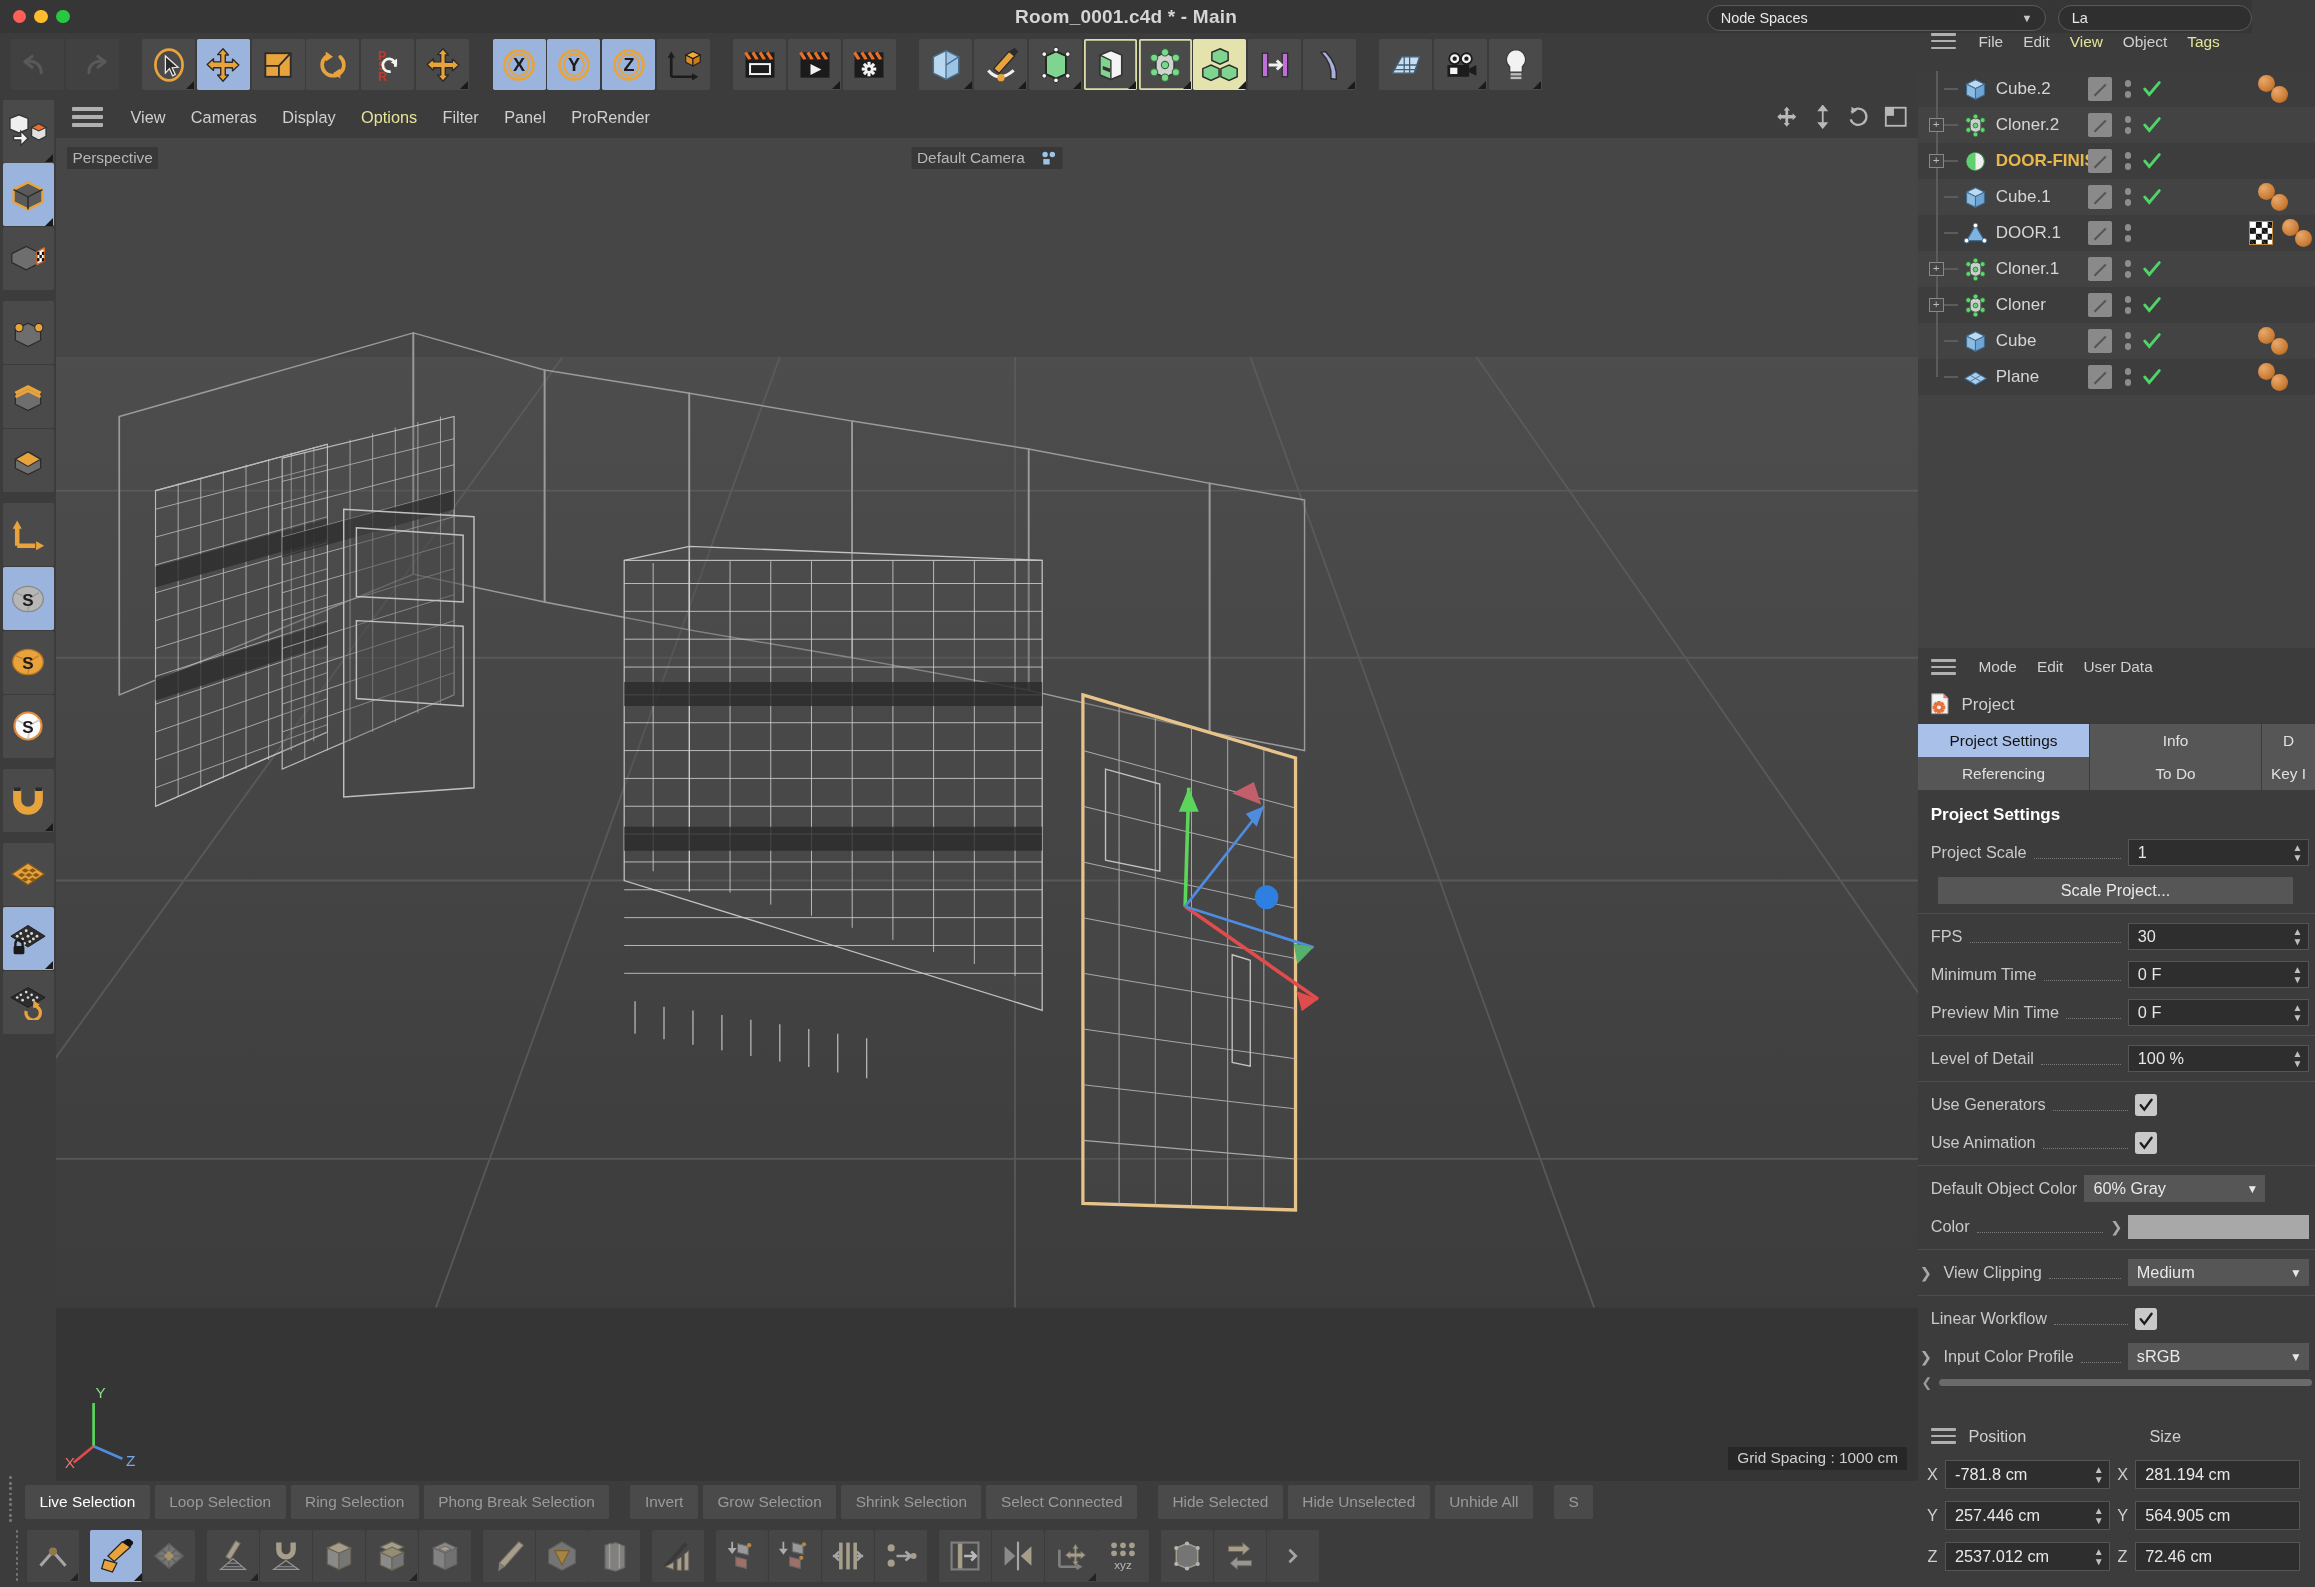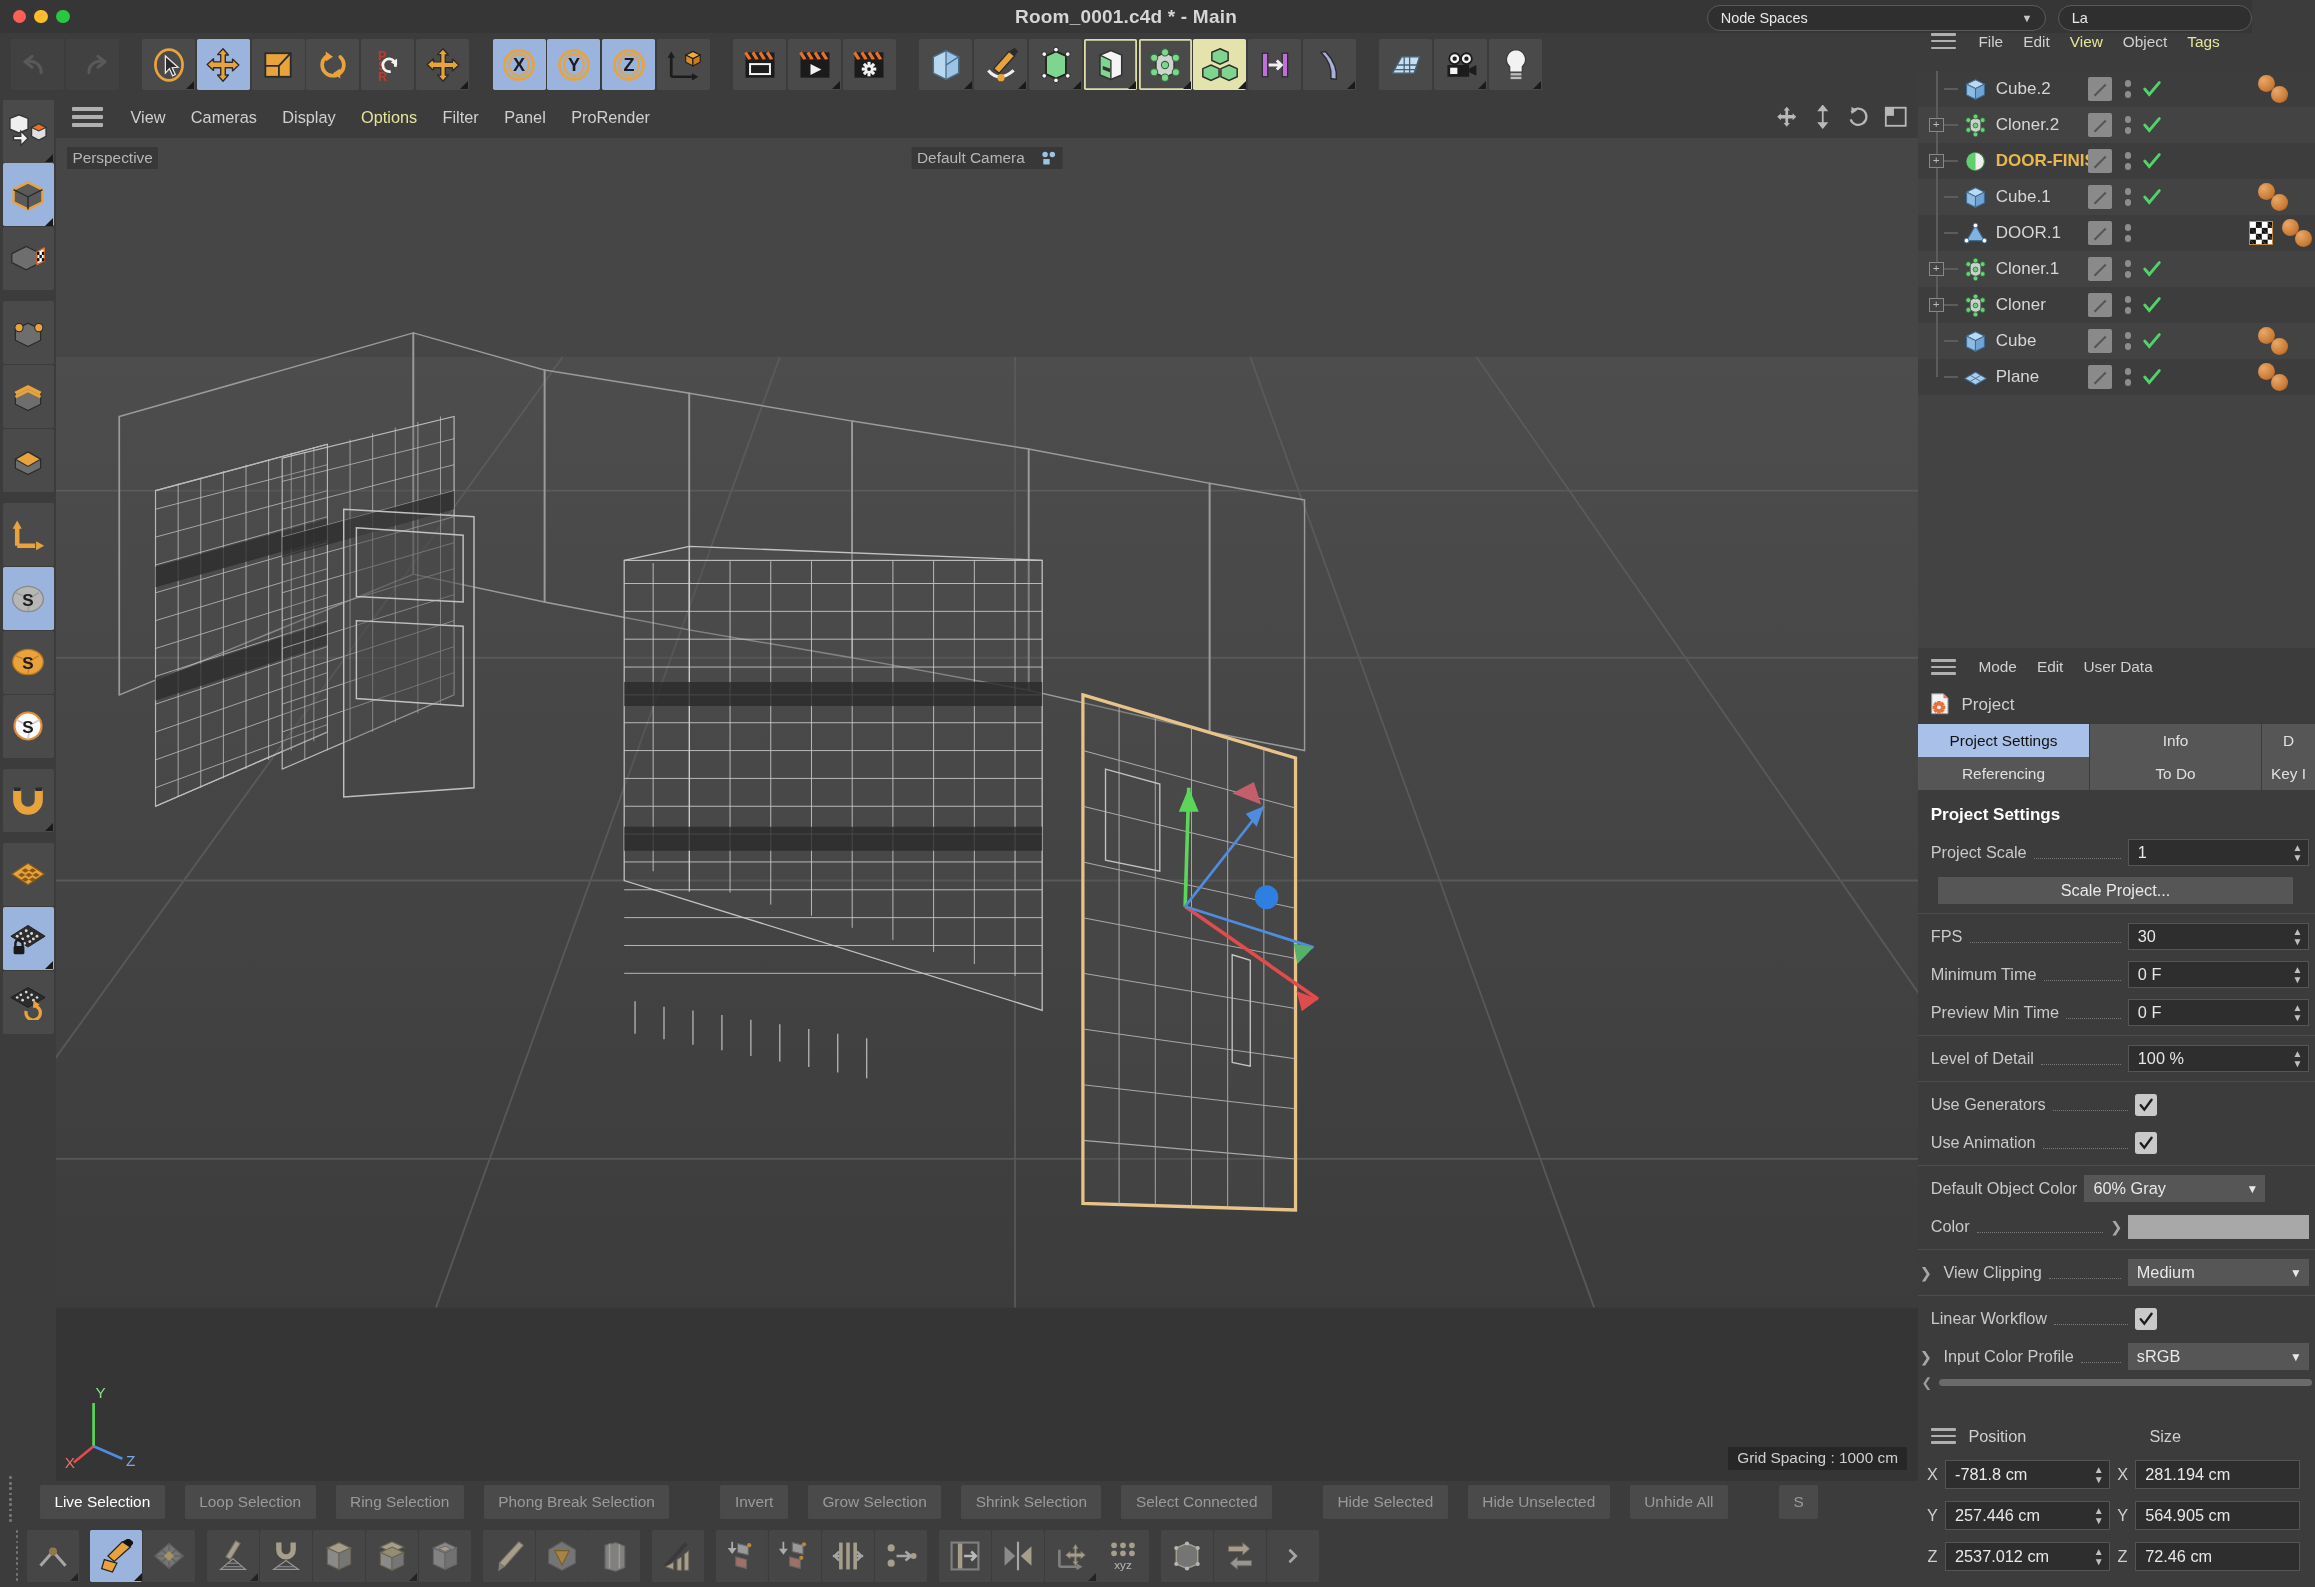--- a/index.html
+++ b/index.html
@@ -98,21 +98,21 @@
   }
   .vp-grid {
     position:absolute; right: 11px; bottom: 11px; color:#cfcfcf; font-size:15.4px;
     background: rgba(30,30,30,.6); padding: 2.7px 9px; border-radius:1.8px;
   }
   .vp-axis { position:absolute; left: 7.2px; bottom: 9px; }
 
   
   .selbar {
     position:absolute; left:0; bottom: 65px; right: 398px; height: 42px;
-    background:#3c3c3c; display:flex; align-items:center; padding-left: 5.4px; gap:20px;
+    background:#3c3c3c; display:flex; align-items:center; padding-left: 5.4px; gap:5px;
   }
   .grip { width: 14.5px; height: 36px; display:flex; flex-wrap:wrap; align-content:center; gap:2.7px; padding:0 3.6px;}
   .grip i { width:2.7px; height:2.7px; background:#777; border-radius:50%; }
   .selbtn {
     height: 34px; background:#4a4a4a; border-radius:1.8px; color:#9a9a9a;
     font-size:15.4px; display:flex; align-items:center; padding: 0 14.5px; position:relative;
     white-space:nowrap;
   }
   .selbtn.on { color:#ffffff; }
   .selgap { width: 11px; }

